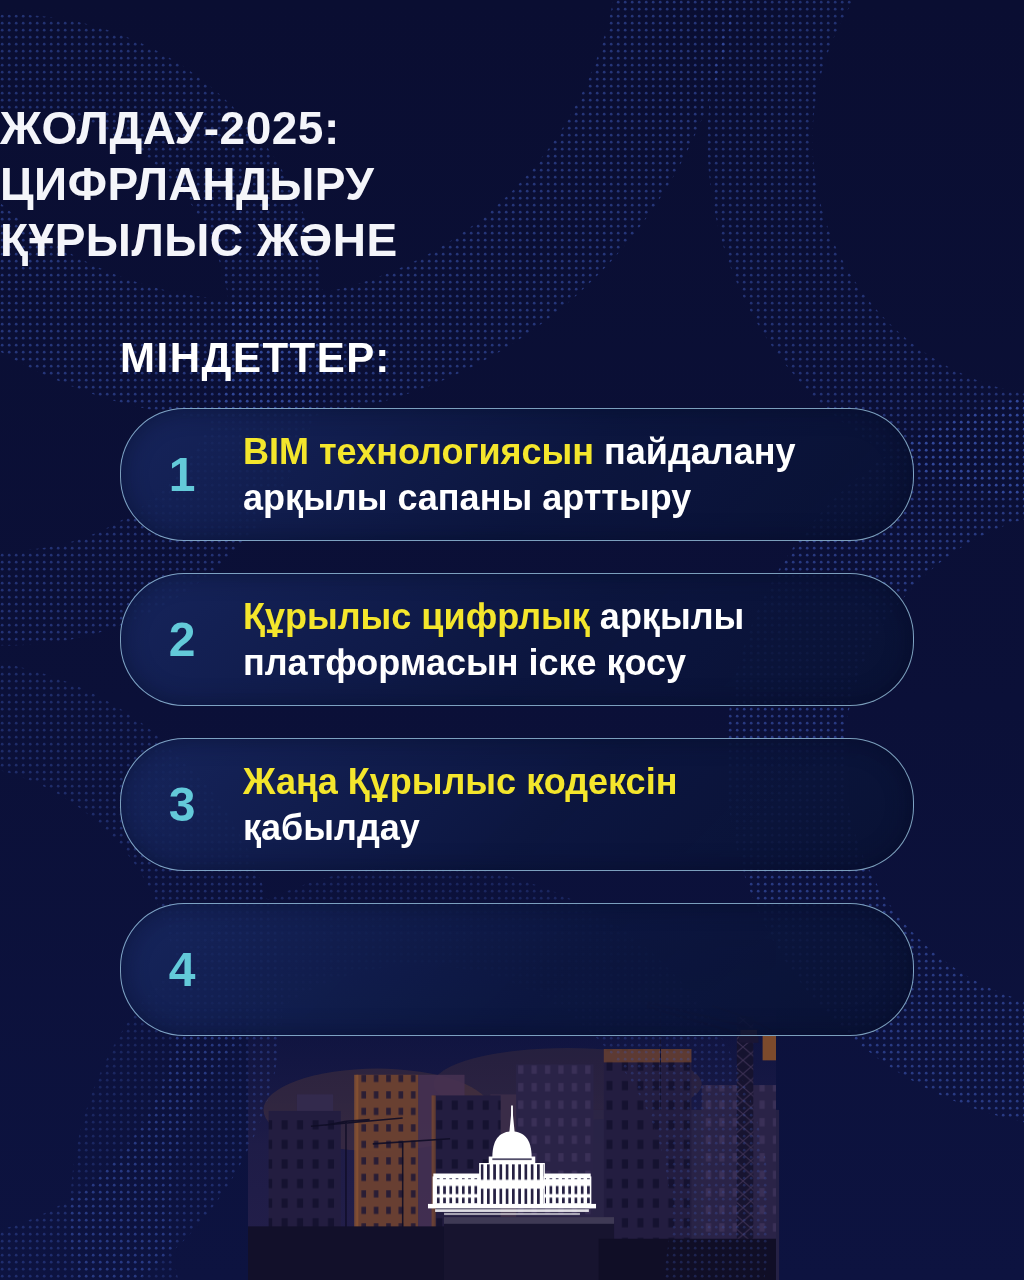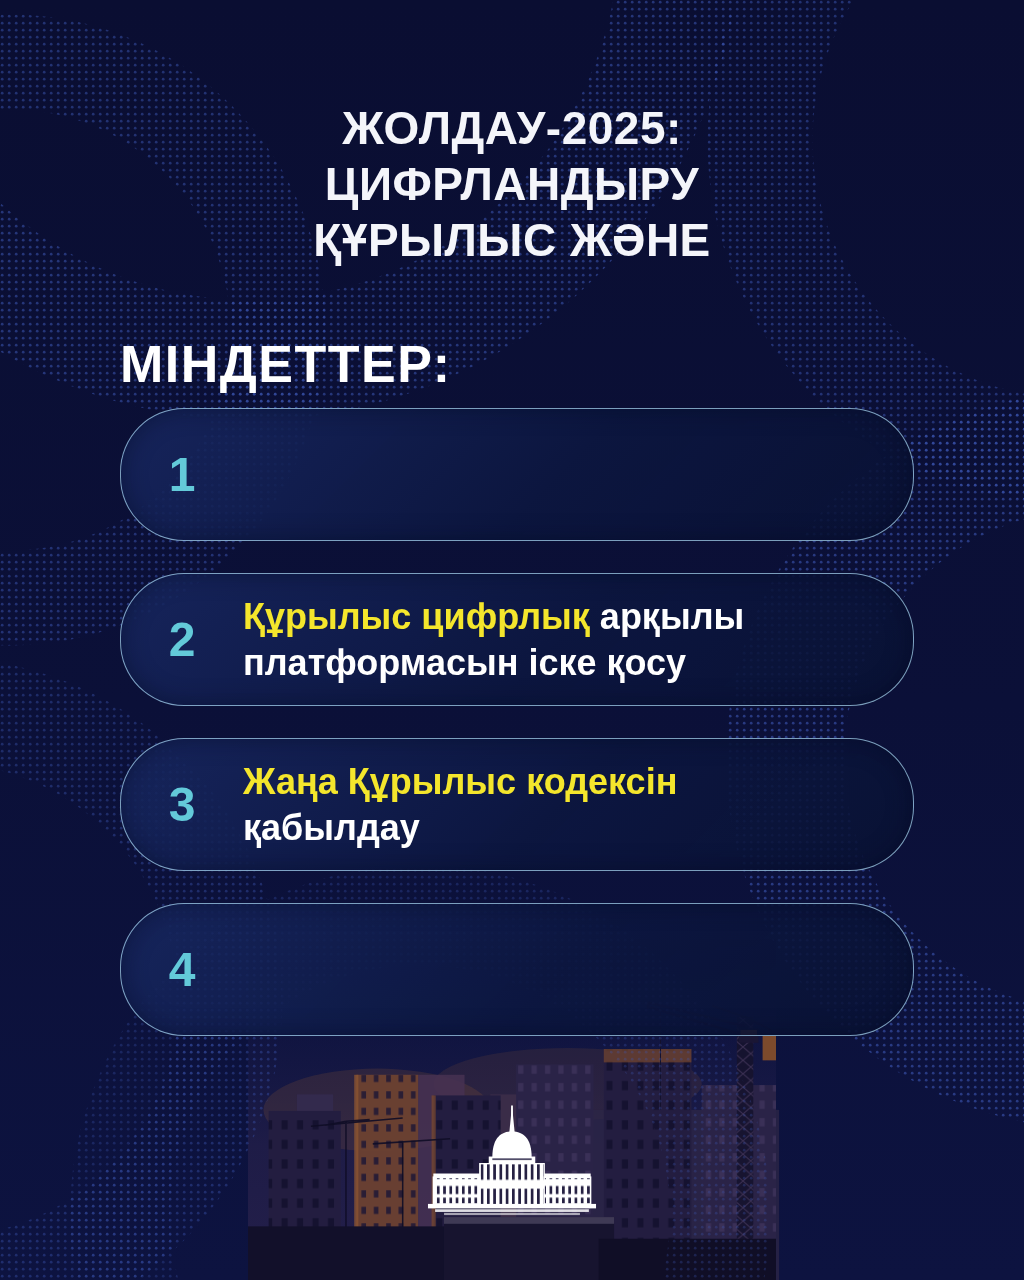--- a/index.html
+++ b/index.html
@@ -8,28 +8,27 @@
     width:1024px;height:1280px;
     overflow:hidden;
     background:linear-gradient(180deg,#0a0e32 0%,#0b1038 55%,#0d1340 100%);
     font-family:"Liberation Sans","DejaVu Sans",sans-serif;
     color:#fff;
   }
   .layer{position:absolute;inset:0;pointer-events:none;}
   
   .title{
     position:absolute;top:100px;left:0;right:0;
-    text-align:center;
     font-size:46px;font-weight:700;line-height:56px;
     letter-spacing:.5px;color:#f4f5fa;
   }
   
   .section-heading{
     position:absolute;top:334px;left:120px;
-    font-size:52px;font-weight:700;letter-spacing:1.5px;color:#ffffff;
+    font-size:42px;font-weight:700;letter-spacing:1.5px;color:#ffffff;
   }
   
   .cards{
     position:absolute;top:408px;left:120px;width:794px;
     display:flex;flex-direction:column;gap:32px;
   }
   .card{
     min-height:131px;
     border-radius:64px;
     border:1.5px solid rgba(168,214,240,.72);
@@ -146,20 +145,21 @@
     <div>ЦИФРЛАНДЫРУ</div>
     <div>ҚҰРЫЛЫС ЖӘНЕ</div>
   </div>
 
   <div class="section-heading">МІНДЕТТЕР:</div>
 
   <div class="cards">
 
     <div class="card">
       <div class="card-num">1</div>
+      <div class="card-text"><span class="seg-accent">BIM технологиясын </span><span class="seg-normal">пайдалану арқылы сапаны арттыру</span></div>
     </div>
 
     <div class="card">
       <div class="card-num">2</div>
       <div class="card-text"><span class="seg-accent">Құрылыс цифрлық </span><span class="seg-normal">арқылы платформасын іске қосу</span></div>
     </div>
 
     <div class="card">
       <div class="card-num">3</div>
       <div class="card-text"><span class="seg-accent">Жаңа Құрылыс кодексін </span><span class="seg-normal">қабылдау</span></div>

